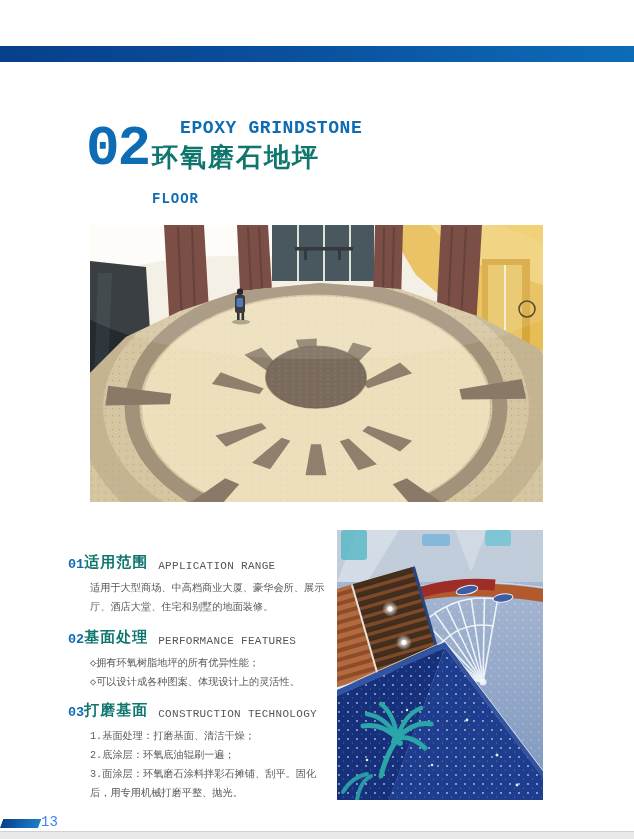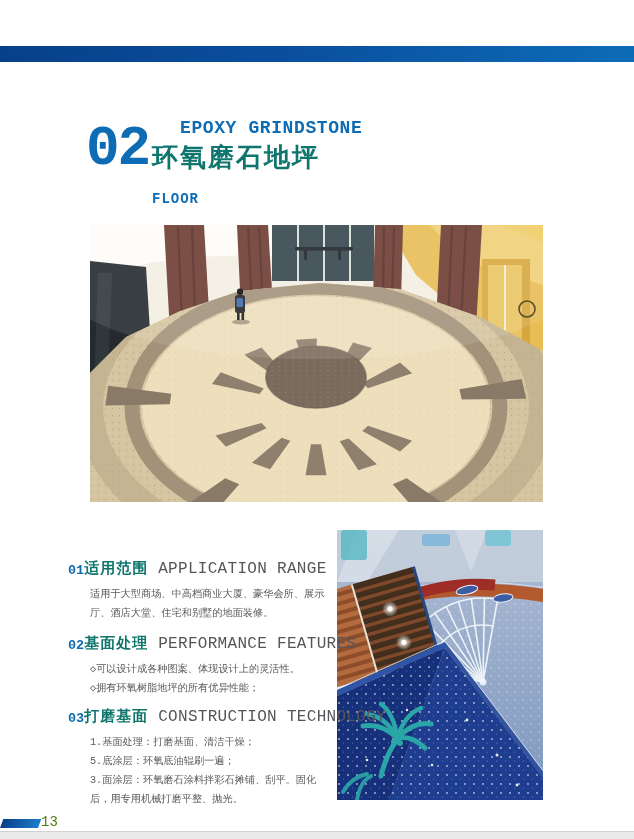--- a/index.html
+++ b/index.html
@@ -29,33 +29,33 @@
   .title-sub { font-size: 14px; font-weight: bold; color: #0e6cb4; letter-spacing: 1px; margin-top: 16px; }
   
   .photo-main { position: absolute; left: 90px; top: 225px; width: 453px; height: 277px; display:block; }
   .photo-side { position: absolute; left: 337px; top: 530px; width: 206px; height: 270px; display:block; }
   
   .section { position: absolute; left: 68px; width: 262px; }
   .sec-1 { top: 544px; } .sec-2 { top: 619px; } .sec-3 { top: 692px; }
   .sec-head { white-space: nowrap; display:flex; align-items: flex-end; }
   .sec-no { font-size: 13.5px; font-weight: bold; color: #0e6cb4; }
   .sec-zh { font-size: 15px; font-weight: bold; color: #0f766e; margin-left: 0; letter-spacing: 1px; }
-  .sec-en { font-size: 16px; color: #55555a; margin-left: 10px; letter-spacing: 0.3px; margin-top: 16px; }
+  .sec-en { font-size: 11px; color: #55555a; margin-left: 10px; letter-spacing: 0.3px; margin-top: 16px; }
   .sec-body { margin: 7px 0 0 22px; width: 238px; font-size: 10.2px; line-height: 19px; color: #5b595c; }
   .sec-body p { margin: 0; }
   
   .page-tab {
     position: absolute; left: 0; top: 819px;
     width: 38px; height: 9px;
     background: linear-gradient(90deg, #07408a 0%, #1e7ec9 100%);
     transform: skewX(-20deg); transform-origin: 0 100%;
   }
   .page-num {
     position: absolute; left: 41px; top: 814px;
-    font-size: 14px; color: #4d7c0f;
+    font-size: 14px; color: #3b82f6;
   }
   .bottom-strip {
     position: absolute; left: 0; bottom: 0;
     width: 634px; height: 8px;
     background: #e9e9e9; border-top: 1px solid #d2d2d2;
   }
 </style>
 </head>
 <body>
 
@@ -309,34 +309,34 @@
     </div>
   </div>
 
   <div class="section sec-2">
     <div class="sec-head">
       <span class="sec-no">02</span>
       <span class="sec-zh">基面处理</span>
       <span class="sec-en">PERFORMANCE FEATURES</span>
     </div>
     <div class="sec-body">
+      <p>◇拥有环氧树脂地坪的所有优异性能；</p>
       <p>◇可以设计成各种图案、体现设计上的灵活性。</p>
-      <p>◇拥有环氧树脂地坪的所有优异性能；</p>
     </div>
   </div>
 
   <div class="section sec-3">
     <div class="sec-head">
       <span class="sec-no">03</span>
       <span class="sec-zh">打磨基面</span>
       <span class="sec-en">CONSTRUCTION TECHNOLOGY</span>
     </div>
     <div class="sec-body">
       <p>1.基面处理：打磨基面、清洁干燥；</p>
-      <p>5.底涂层：环氧底油辊刷一遍；</p>
+      <p>2.底涂层：环氧底油辊刷一遍；</p>
       <p>3.面涂层：环氧磨石涂料拌彩石摊铺、刮平。固化后，用专用机械打磨平整、抛光。</p>
     </div>
   </div>
 
   <div class="page-tab"></div>
   <div class="page-num">13</div>
   <div class="bottom-strip"></div>
 
 </div>
 

